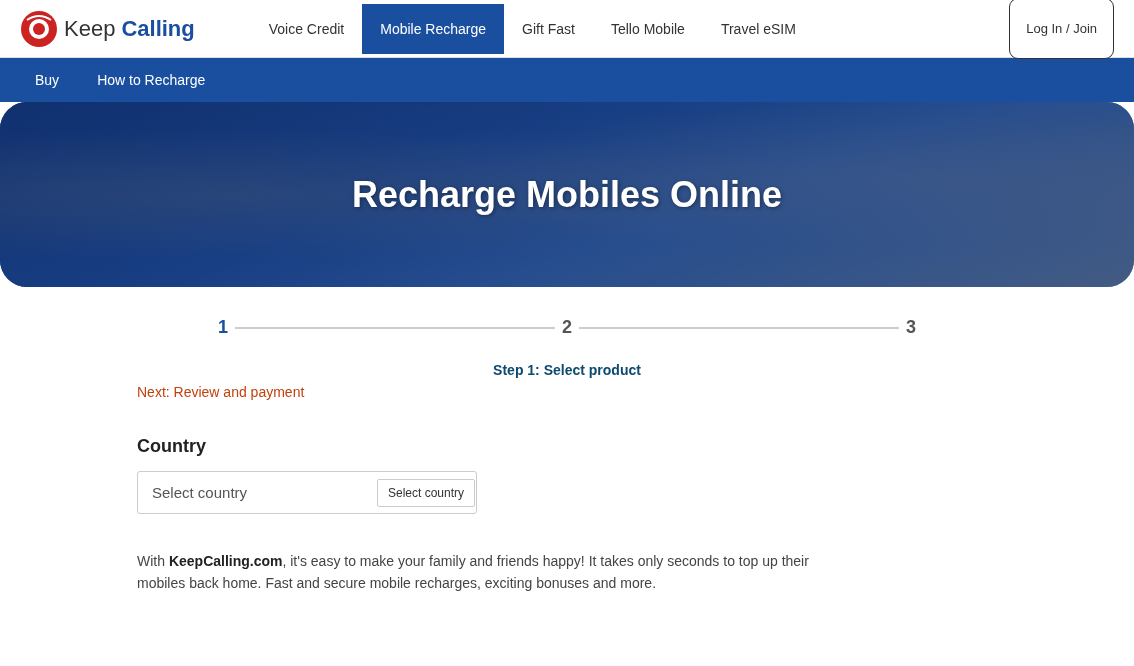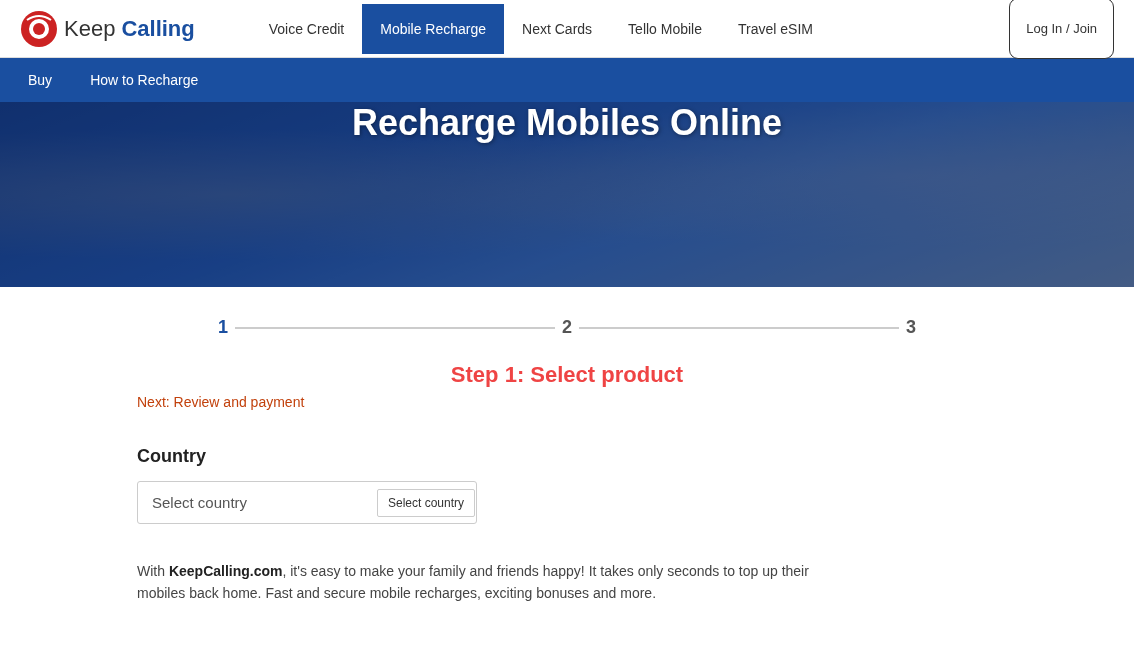--- a/index.html
+++ b/index.html
@@ -68,43 +68,44 @@
       cursor: pointer;
       white-space: nowrap;
     }
 
     
     .sub-nav {
       background: #1a4fa0;
       height: 44px;
       display: flex;
       align-items: center;
-      padding: 0 24px;
+      padding: 0 31px;
       gap: 30px;
     }
     .sub-nav-item {
       color: #fff;
       font-size: 14px;
       cursor: pointer;
       padding: 0 4px;
       height: 44px;
       display: flex;
       align-items: center;
     }
 
     
     .hero {
       position: relative;
       height: 185px;
       background: linear-gradient(to right, rgba(20, 60, 140, 0.85), rgba(20, 60, 140, 0.5)),
                   linear-gradient(135deg, #2a5298 0%, #5a8ecb 50%, #b0c4de 100%);
       display: flex;
-      align-items: flex-start;
+      align-items: center;
       justify-content: center;
       overflow: hidden;
+      border-radius: 27px;
     }
     .hero-overlay {
       position: absolute;
       inset: 0;
       background: rgba(10, 40, 100, 0.55);
     }
     .hero-bg {
       position: absolute;
       inset: 0;
       background:
@@ -147,23 +148,23 @@
     .step-number.active { color: #1a4fa0; }
     .step-line {
       flex: 1;
       height: 2px;
       background: #ccc;
       max-width: 320px;
     }
 
     .step-title {
       text-align: center;
-      font-size: 22px;
-      font-weight: bold;
-      color: #ef4444;
+      font-size: 14px;
+      font-weight: bold;
+      color: #0c4a6e;
       margin-bottom: 6px;
     }
     .step-subtitle {
       font-size: 14px;
       color: #c2410c;
       margin-bottom: 36px;
     }
 
     
     .section-label {
@@ -226,21 +227,21 @@
 
       <path d="M7 10 Q19 2 31 10" stroke="#fff" stroke-width="2" fill="none"></path>
     </svg>
     <span class="logo-text-keep">Keep</span>
       <span class="logo-text-calling">Calling</span>
   </a>
 
   <nav class="nav">
     <a class="nav-item">Voice Credit</a>
     <a class="nav-item active">Mobile Recharge</a>
-    <a class="nav-item">Next Cards</a>
+    <a class="nav-item">Gift Fast</a>
     <a class="nav-item">Tello Mobile</a>
     <a class="nav-item">Travel eSIM</a>
     <div class="nav-spacer"></div>
     <button class="login-btn">Log In / Join</button>
   </nav>
 </header>
 
 <div class="sub-nav">
   <span class="sub-nav-item">Buy</span>
   <span class="sub-nav-item">How to Recharge</span>

